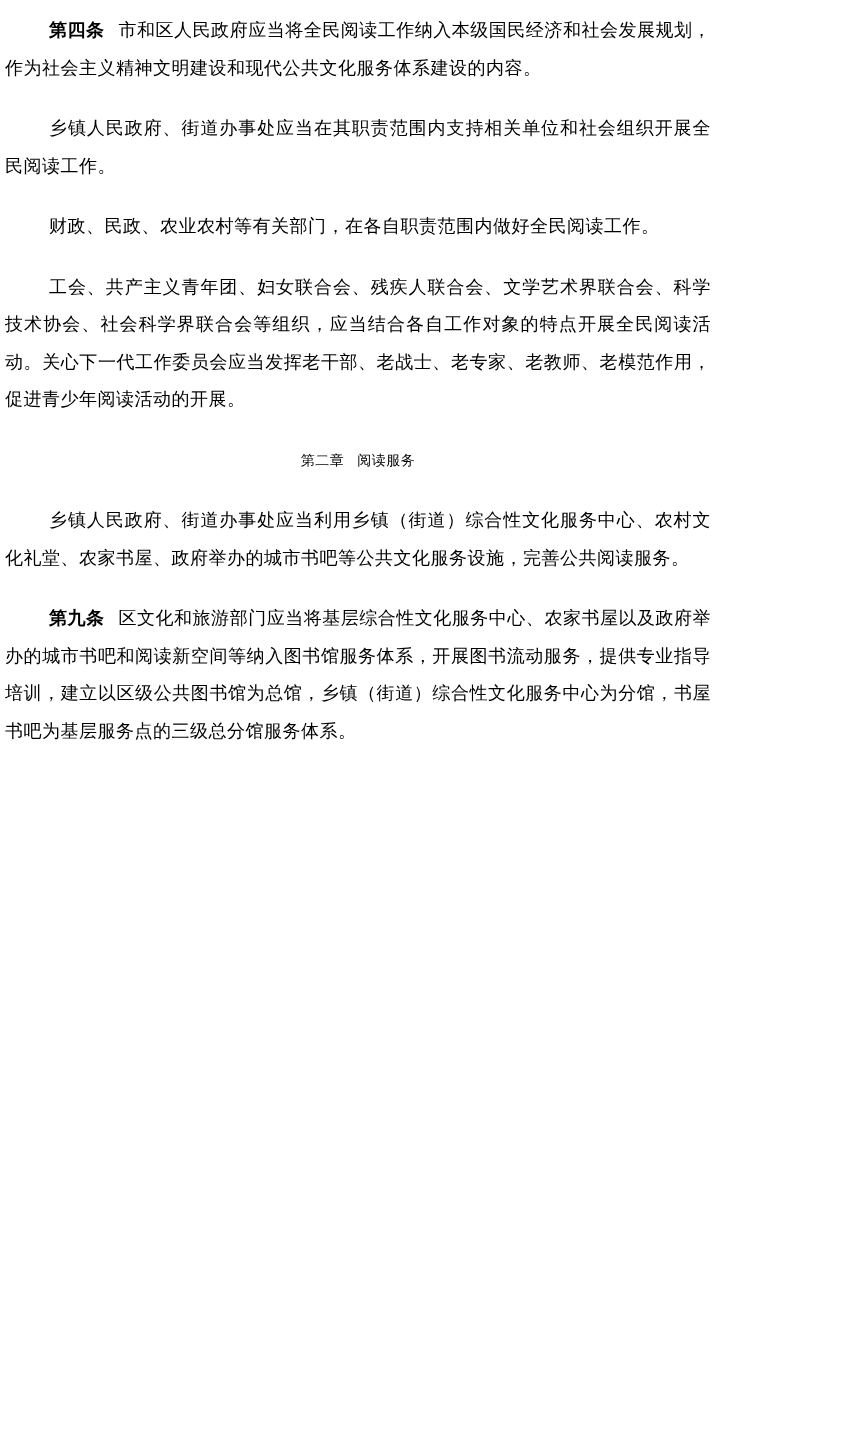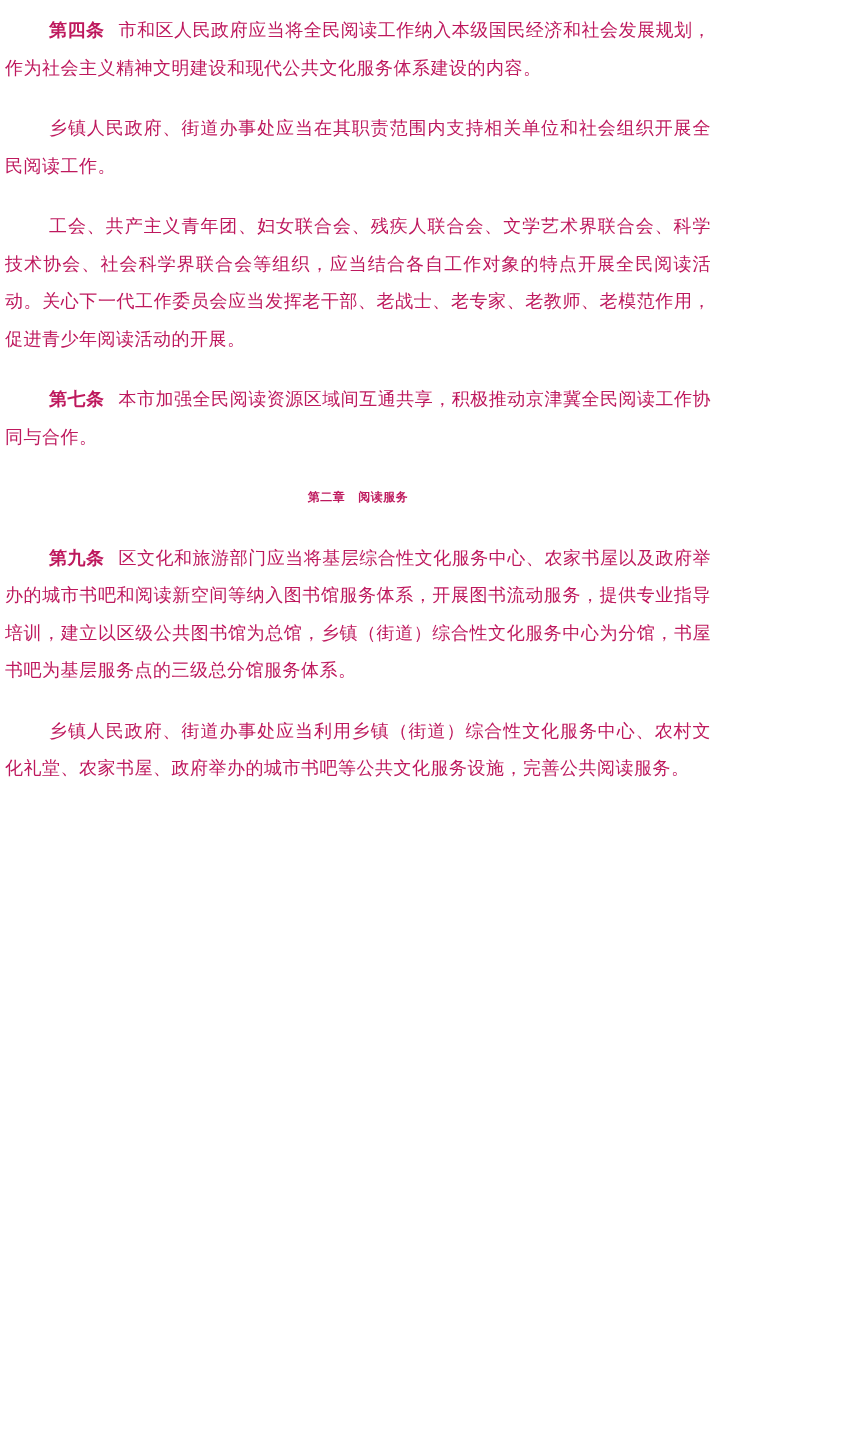--- a/index.html
+++ b/index.html
@@ -10,65 +10,65 @@
   body {
     width: 850px;
     min-height: 1448px;
     font-family: "Liberation Sans", sans-serif;
   }
   .doc {
     box-sizing: border-box;
     width: 716px;
     padding: 12px 5px 30px 5px;
     font-size: 18px;
-    color: #be185d;
+    color: #000000;
   }
   .para {
     margin: 0 0 23px 0;
     line-height: 37.5px;
     text-align: justify;
     text-indent: 44px;
     letter-spacing: 0.5px;
   }
   .article-label {
     font-weight: bold;
     margin-right: 14px;
   }
   .chapter {
     margin: 8px 0 23px 0;
     line-height: 37.5px;
-    font-size: 12px;
-    font-weight: bold;
+    font-size: 14px;
+    font-weight: normal;
     text-align: center;
     text-indent: 0;
     letter-spacing: 0.5px;
   }
   .chapter-label {
     margin-right: 13px;
   }
 </style>
 </head>
 <body>
 
 <main class="doc">
 
   <p class="para"><strong class="article-label">第四条</strong><span>市和区人民政府应当将全民阅读工作纳入本级国民经济和社会发展规划，作为社会主义精神文明建设和现代公共文化服务体系建设的内容。</span></p>
 
   <p class="para"><span>乡镇人民政府、街道办事处应当在其职责范围内支持相关单位和社会组织开展全民阅读工作。</span></p>
 
 
 
 
+  <p class="para"><span>财政、民政、农业农村等有关部门，在各自职责范围内做好全民阅读工作。</span></p>
 
   <p class="para"><span>工会、共产主义青年团、妇女联合会、残疾人联合会、文学艺术界联合会、科学技术协会、社会科学界联合会等组织，应当结合各自工作对象的特点开展全民阅读活动。关心下一代工作委员会应当发挥老干部、老战士、老专家、老教师、老模范作用，促进青少年阅读活动的开展。</span></p>
 
 
-  <p class="para"><strong class="article-label">第七条</strong><span>本市加强全民阅读资源区域间互通共享，积极推动京津冀全民阅读工作协同与合作。</span></p>
 
   <h2 class="chapter"><span class="chapter-label">第二章</span><span>阅读服务</span></h2>
 
 
+  <p class="para"><span>乡镇人民政府、街道办事处应当利用乡镇（街道）综合性文化服务中心、农村文化礼堂、农家书屋、政府举办的城市书吧等公共文化服务设施，完善公共阅读服务。</span></p>
+
   <p class="para"><strong class="article-label">第九条</strong><span>区文化和旅游部门应当将基层综合性文化服务中心、农家书屋以及政府举办的城市书吧和阅读新空间等纳入图书馆服务体系，开展图书流动服务，提供专业指导培训，建立以区级公共图书馆为总馆，乡镇（街道）综合性文化服务中心为分馆，书屋书吧为基层服务点的三级总分馆服务体系。</span></p>
-
-  <p class="para"><span>乡镇人民政府、街道办事处应当利用乡镇（街道）综合性文化服务中心、农村文化礼堂、农家书屋、政府举办的城市书吧等公共文化服务设施，完善公共阅读服务。</span></p>
 
 
 </main>
 
 </body></html>

